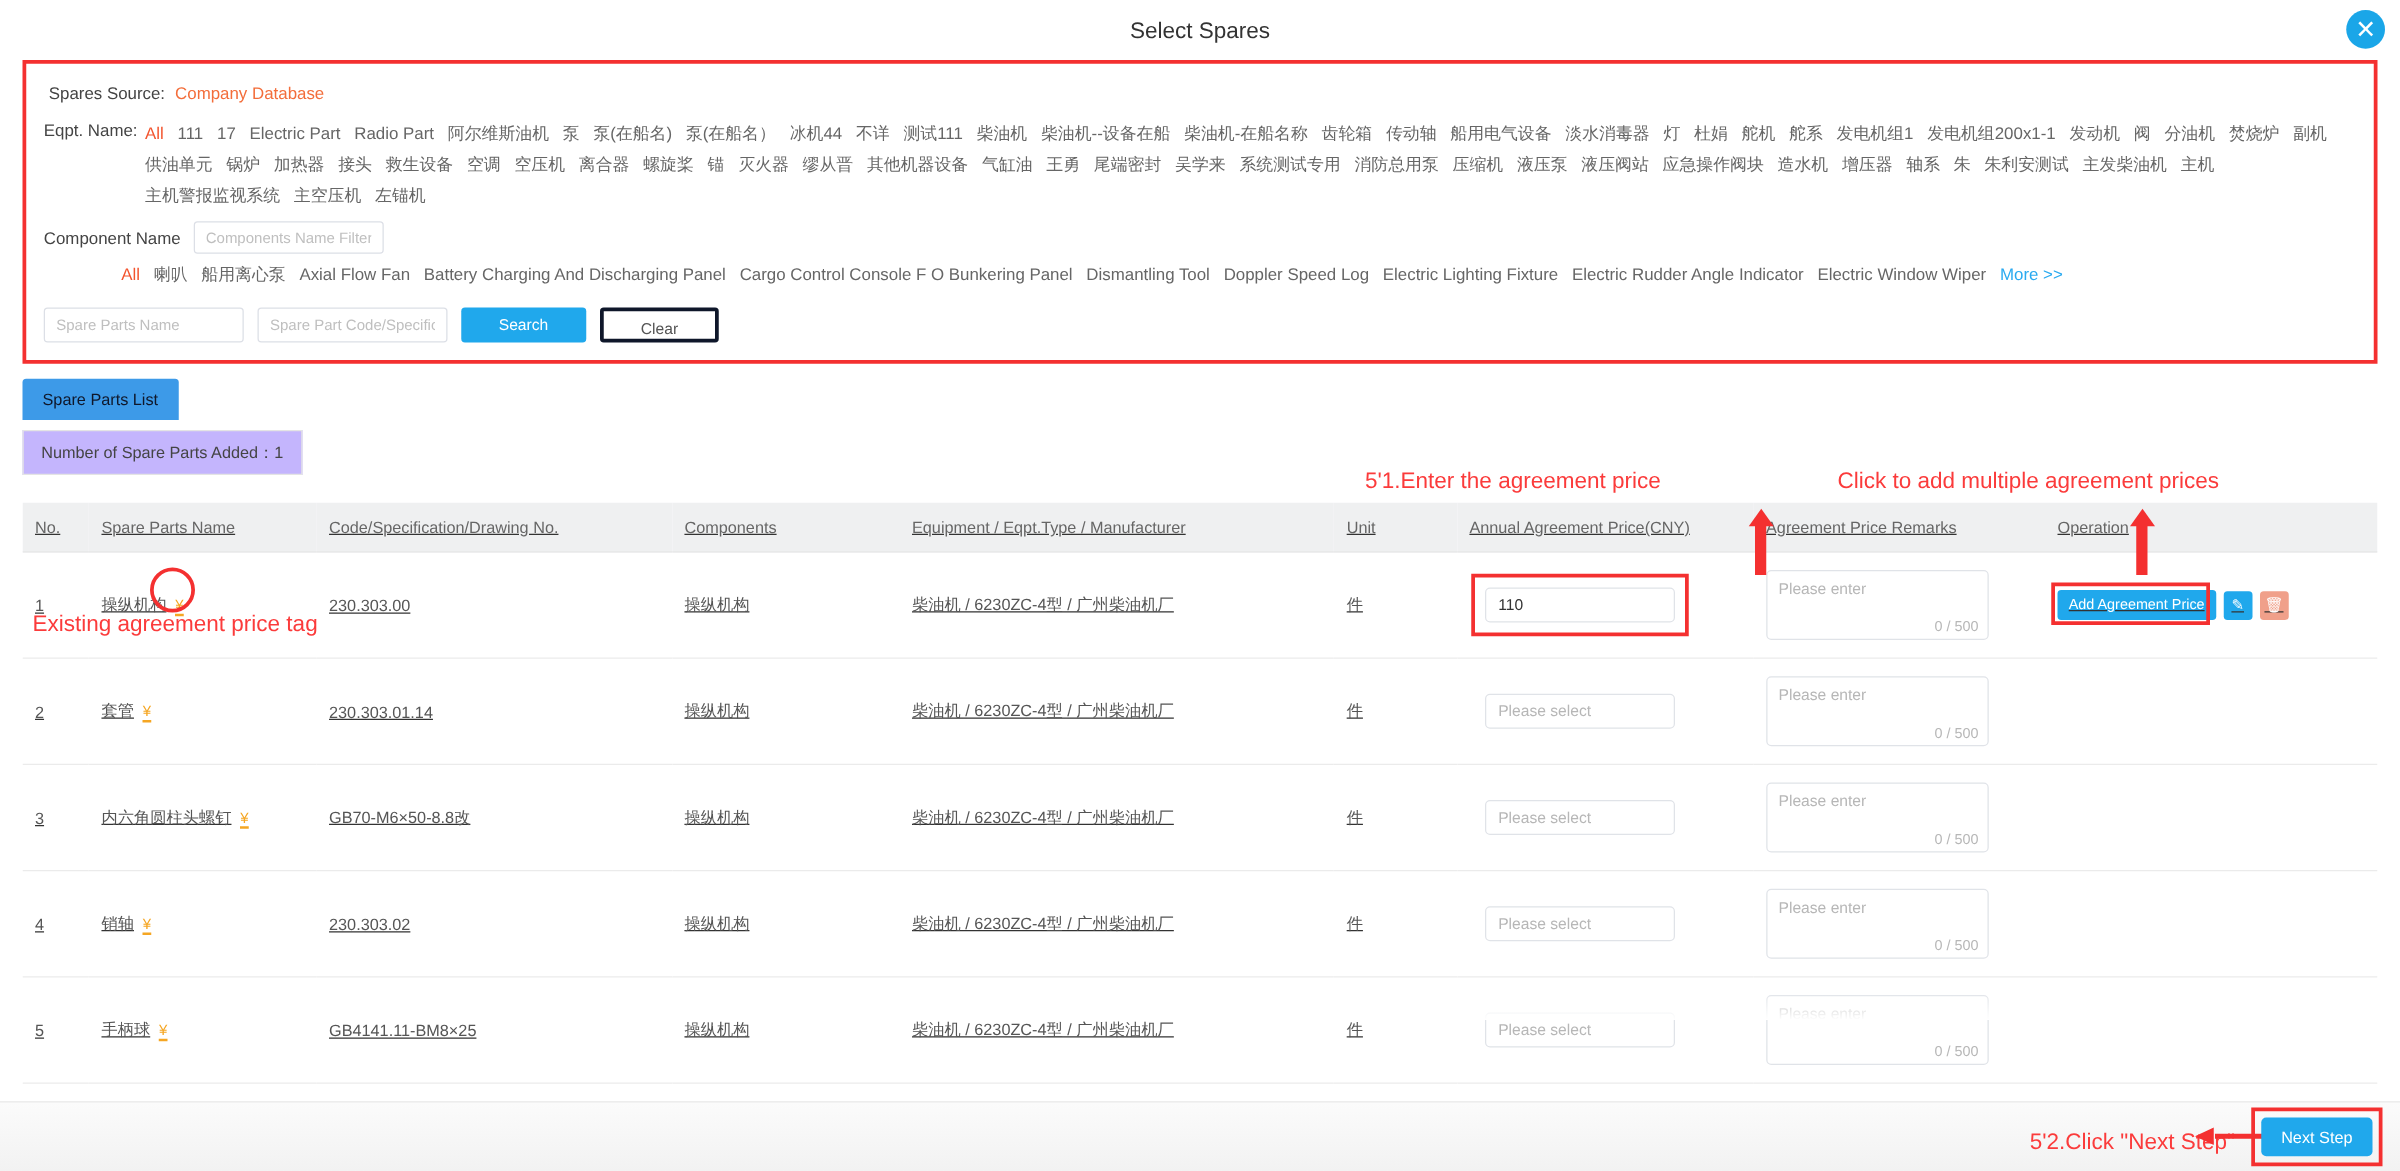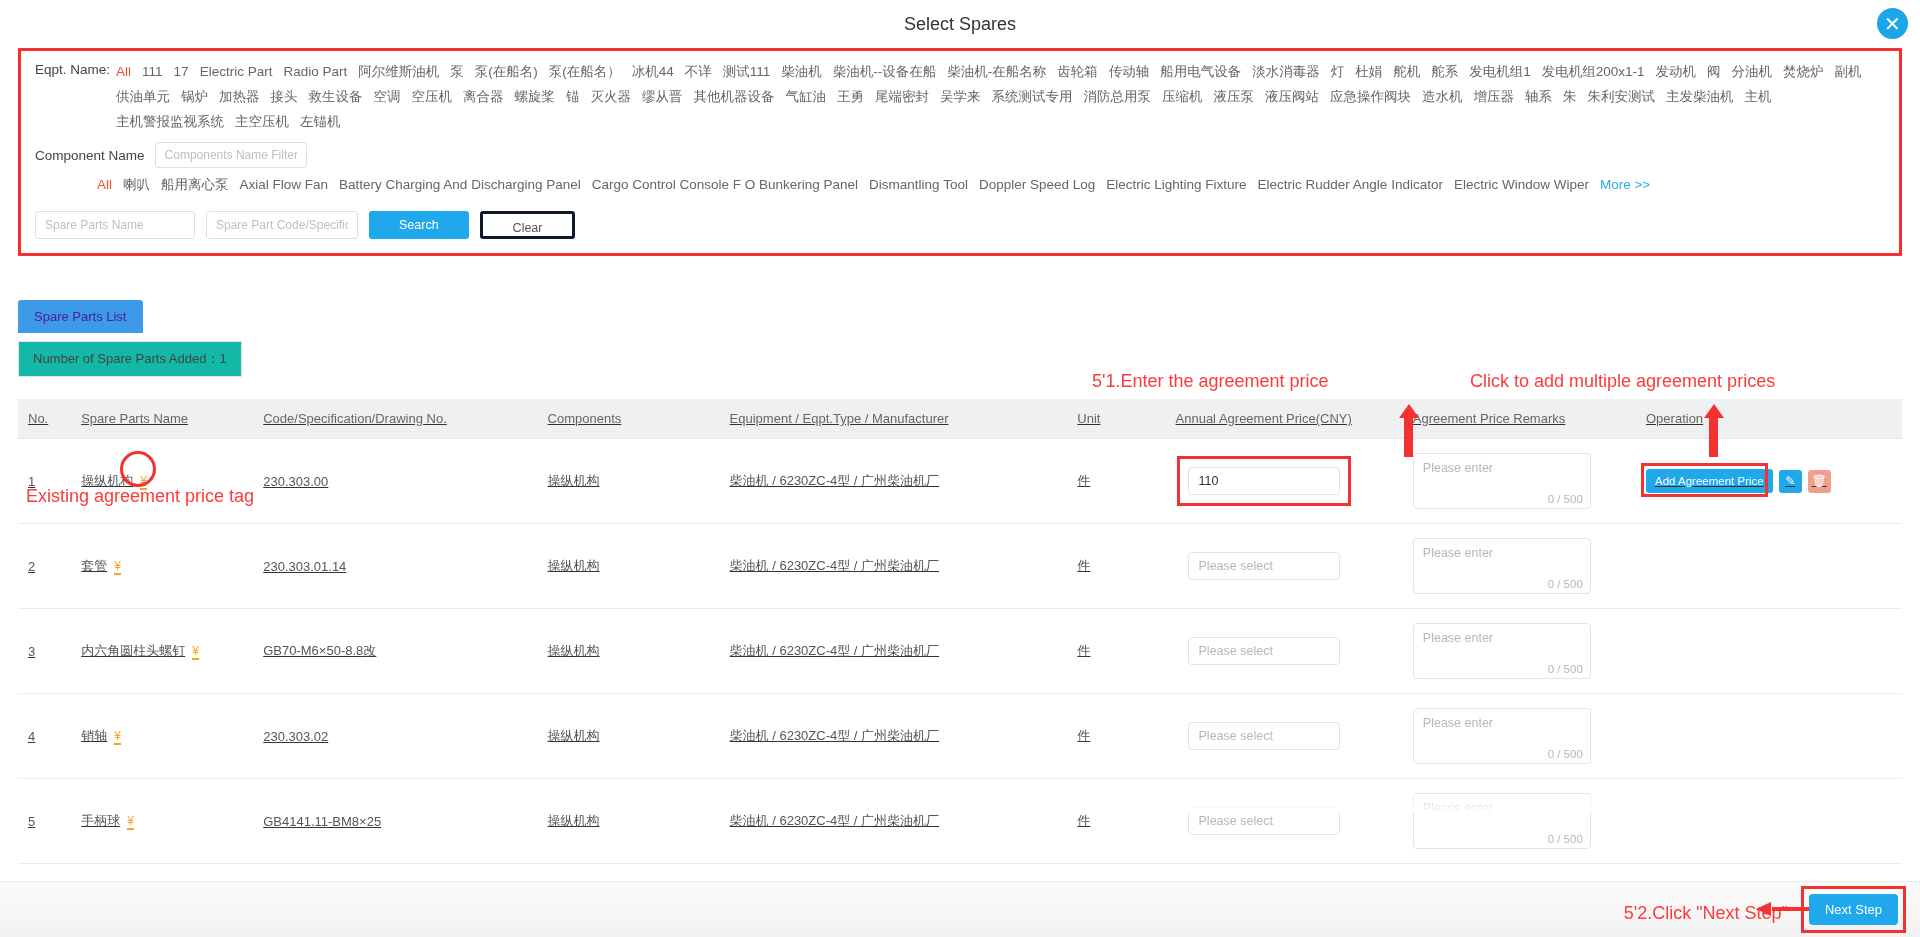--- a/index.html
+++ b/index.html
@@ -73,26 +73,26 @@
     height: 28px; padding: 0 30px; border: none; border-radius: 3px;
     font-size: 12.5px; cursor: pointer; line-height: 28px;
     font-family: "Liberation Sans", sans-serif;
   }
   .btn-primary { background: #20a8ec; color: #fff; }
   .btn-plain { background: #fff; color: #555; border: 3px solid #0f172a; }
 
   
   .tabbar { margin: 12px 0 0 18px; display: flex; }
   .tab-active {
-    background: #3d9ae8; color: #4c1d95; font-size: 13px;
-    padding: 9px 16px; border-radius: 3px 3px 0 0; margin-top: 32px;
+    background: #3d9ae8; color: #0f172a; font-size: 13px;
+    padding: 9px 16px; border-radius: 3px 3px 0 0;
   }
   .count-box {
     margin: 8px 0 0 18px; display: inline-block;
-    border: 1px solid #e4e4e4; background: #14b8a6;
+    border: 1px solid #e4e4e4; background: #c4b5fd;
     padding: 8px 14px; font-size: 13px; color: #444; text-align: right;
   }
 
   
   .table-area { margin: 22px 18px 0 18px; position: relative; }
   table { width: 100%; border-collapse: collapse; table-layout: fixed; text-decoration: underline; }
   thead th {
     background: #eff0f1; color: #666; font-weight: normal;
     font-size: 13px; text-align: left;
     padding: 12px 10px; border-bottom: 1px solid #e6e6e6;
@@ -212,20 +212,24 @@
   
   <div class="titlebar">
     <div class="title">Select Spares</div>
     <div class="close-btn">✕</div>
   </div>
 
   
   <div class="filter-wrap">
     <div class="filter-panel">
 
+      <div class="row-srcline">
+        <span class="lbl">Spares Source:</span>
+        <span class="val-orange">Company Database</span>
+      </div>
 
       <div class="taglist-row">
         <span class="lbl" style="white-space:nowrap;padding-top:1px;">Eqpt. Name:</span>
         <div class="taglist" id="eqpt-taglist">
             <span class="tag active">All</span>
             <span class="tag">111</span>
             <span class="tag">17</span>
             <span class="tag">Electric Part</span>
             <span class="tag">Radio Part</span>
             <span class="tag">阿尔维斯油机</span>

